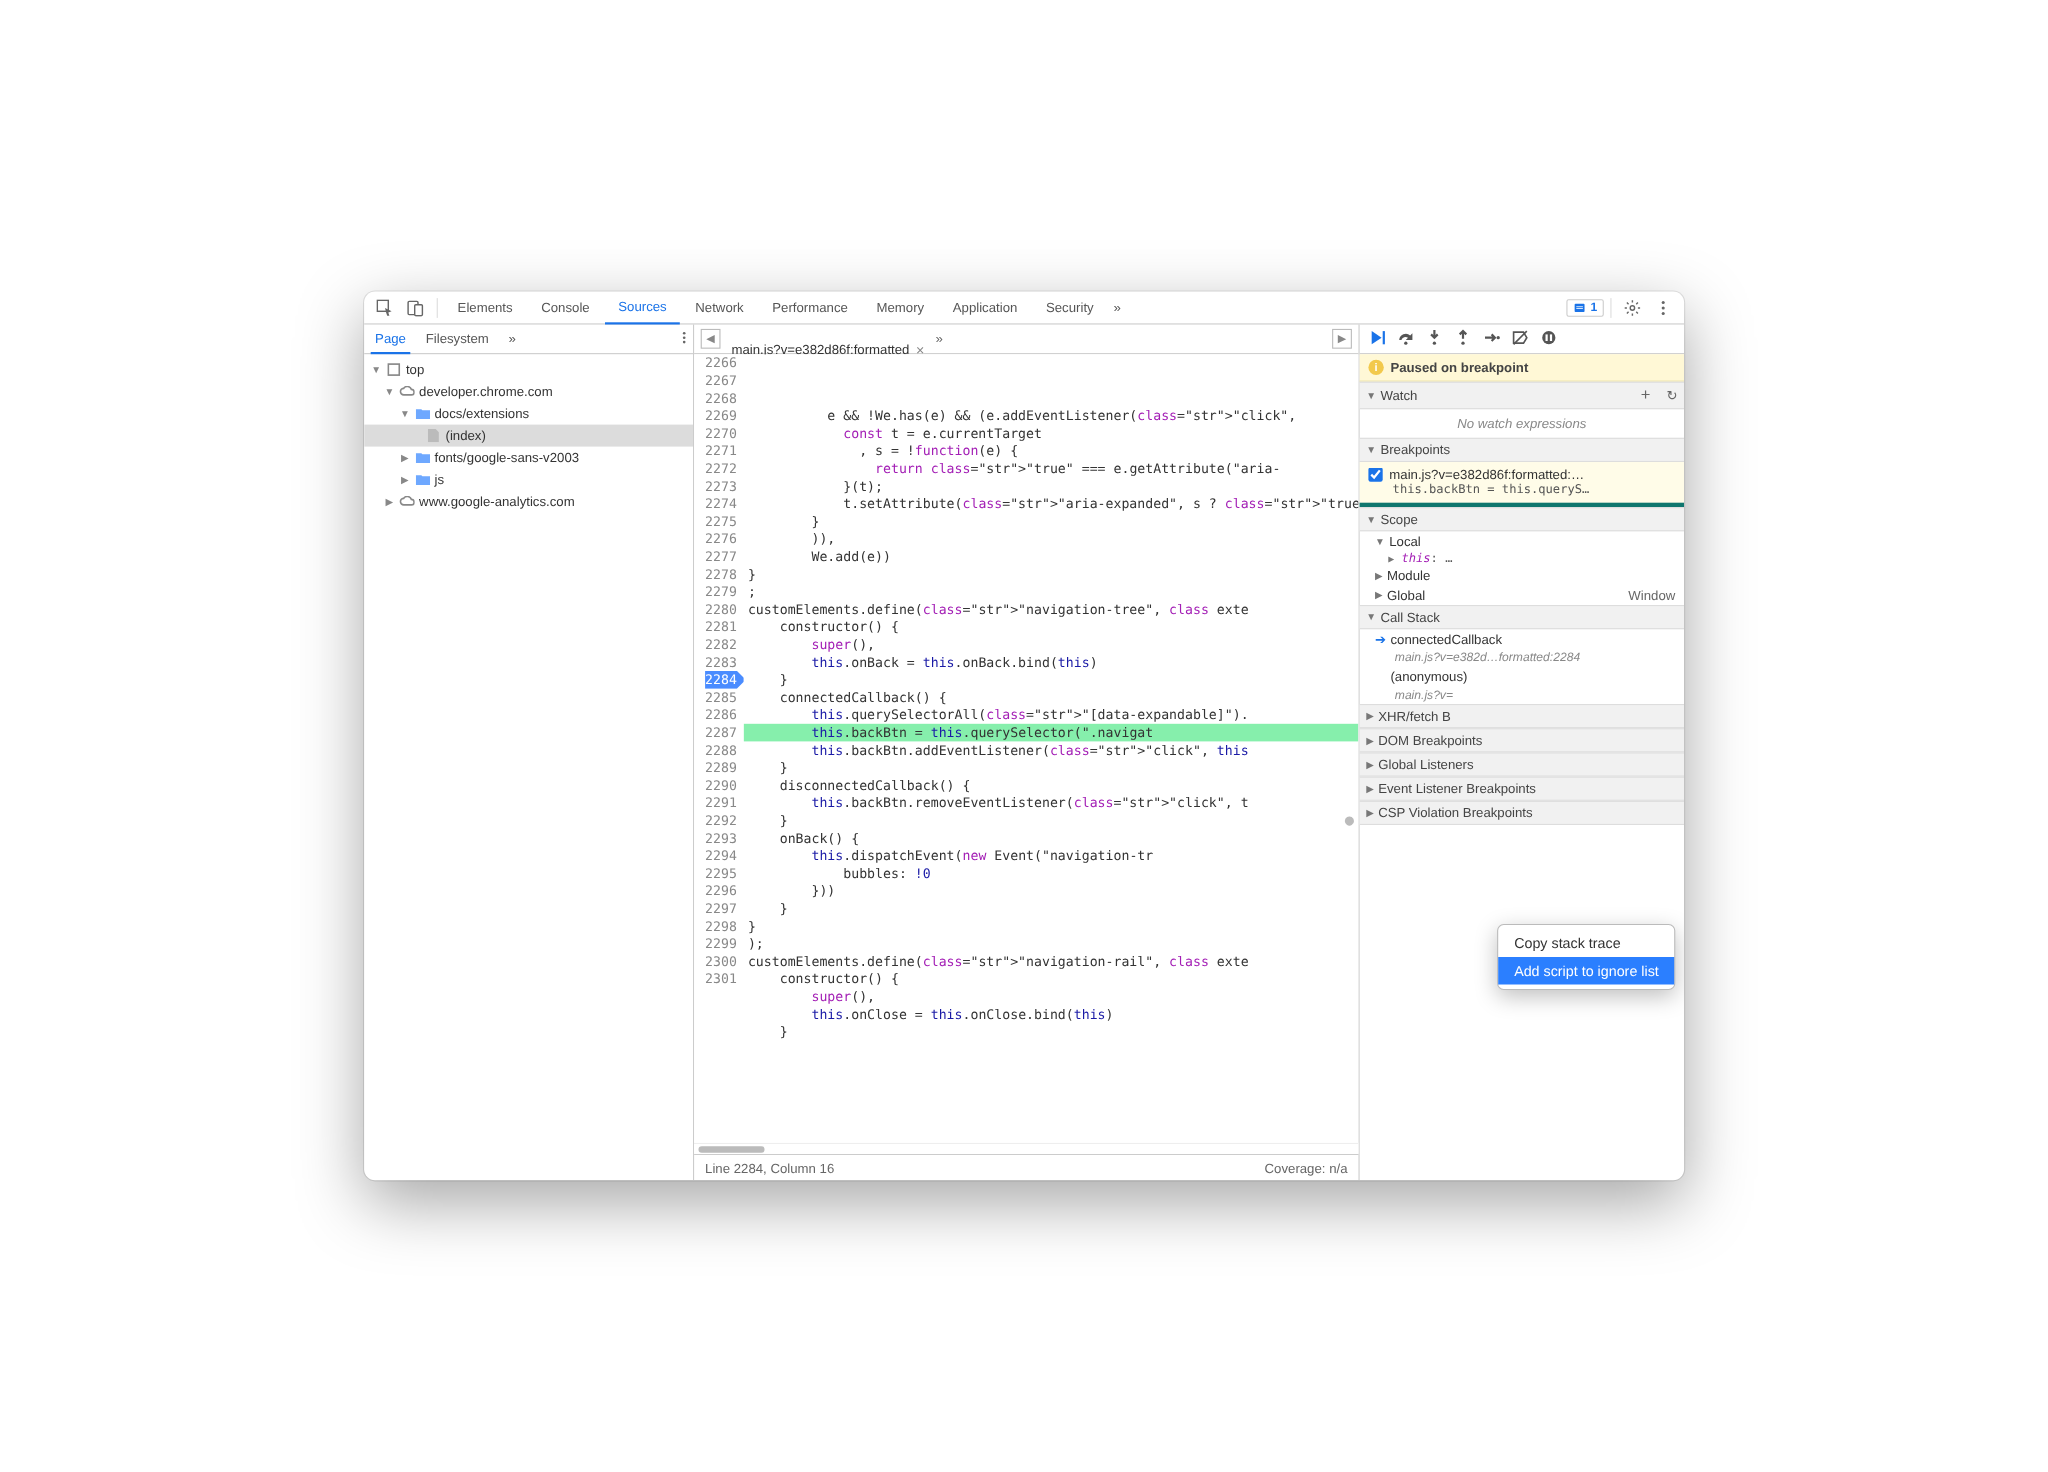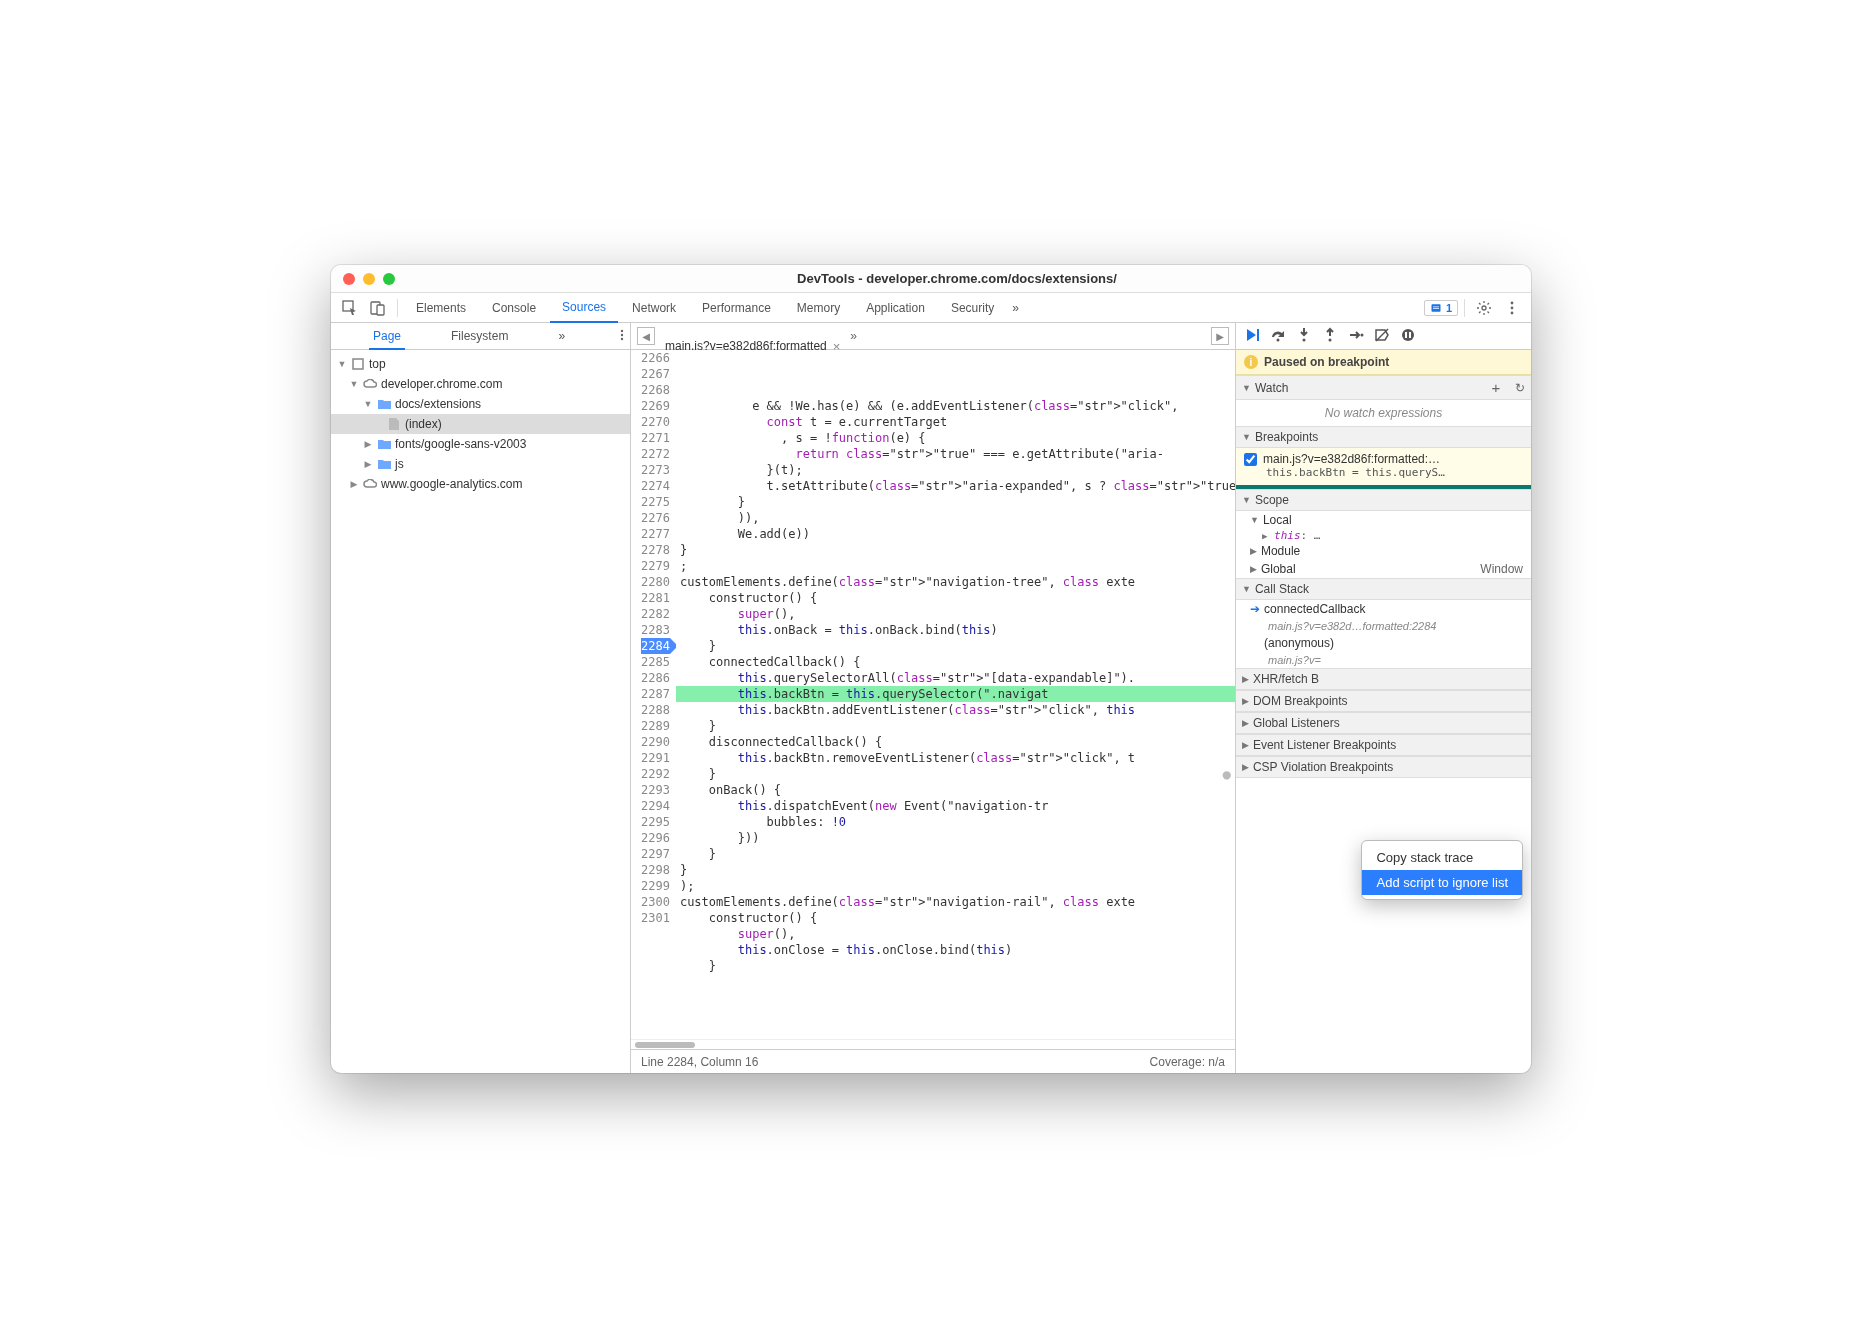--- a/index.html
+++ b/index.html
@@ -52,21 +52,21 @@
 .tab-item { padding: 0 12px; height: 30px; display:flex; align-items:center; color: #555; cursor: pointer; }
 .tab-item.active { color: #1a73e8; border-bottom: 2px solid #1a73e8; margin-bottom: -1px; }
 .spacer { flex: 1; }
 .issues-badge { display:flex; align-items:center; gap:4px; border:1px solid #ccc; border-radius:2px; padding:1px 5px; color:#1a73e8; font-weight:600; font-size:11px; }
 
 .body { flex: 1; display: flex; min-height: 0; }
 
 
 .left-panel { width: 300px; border-right: 1px solid #ccc; display:flex; flex-direction:column; }
 .left-tabs { height: 27px; display:flex; align-items:center; border-bottom: 1px solid #ccc; padding: 0 6px; gap:10px;}
-.left-tabs .lt { padding: 0 4px; height:27px; display:flex; align-items:center; color:#555;margin-left:32px;}
+.left-tabs .lt { padding: 0 4px; height:27px; display:flex; align-items:center; color:#555;}
 .left-tabs .lt.active { color:#1a73e8; border-bottom:2px solid #1a73e8; margin-bottom:-1px;}
 .tree { flex:1; overflow:auto; padding: 4px 0; font-size: 12px;}
 .tree-row { display:flex; align-items:center; height: 20px; padding-left: 4px; gap:4px; white-space:nowrap;}
 .tree-row.selected { background: #dcdcdc; }
 .tw { display:inline-block; width:10px; text-align:center; color:#888; font-size:9px;}
 .cloud-icon, .folder-icon, .file-icon, .frame-icon { width:14px; height:14px; display:flex; align-items:center; justify-content:center;}
 .folder-icon svg { fill:#6ea8ff; }
 .file-icon svg { fill:#bbb; }
 .cloud-icon svg { fill:none; stroke:#888; stroke-width:1.5;}
 .frame-icon svg { fill:none; stroke:#888; stroke-width:1.5;}
@@ -117,28 +117,20 @@
 .ctxmenu .mi { padding:5px 14px; font-size:13px; white-space:nowrap;}
 .ctxmenu .mi.sel { background:#2b7fff; color:#fff;}
 
 .grey-dot { color:#bbb; font-size:14px; position:absolute;}
 </style>
 </head>
 <body>
 
 <div class="window">
 
-  <div class="titlebar">
-    <div class="traffic">
-      <div class="dot red"></div>
-      <div class="dot yellow"></div>
-      <div class="dot green"></div>
-    </div>
-    <div class="title">DevTools - developer.chrome.com/docs/extensions/</div>
-  </div>
 
   <div class="tabs-main">
     <div class="icon-btn">
       <svg width="16" height="16" viewBox="0 0 16 16">
           <rect x="1" y="1" width="10" height="10" fill="none" stroke="#666" stroke-width="1.3"></rect>
           <path d="M8 8 L14 11 L11 12 L12 15 L10 15 L9 12 Z" fill="#666"></path>
         </svg>
     </div>
     <div class="icon-btn">
       <svg width="16" height="16" viewBox="0 0 16 16">

